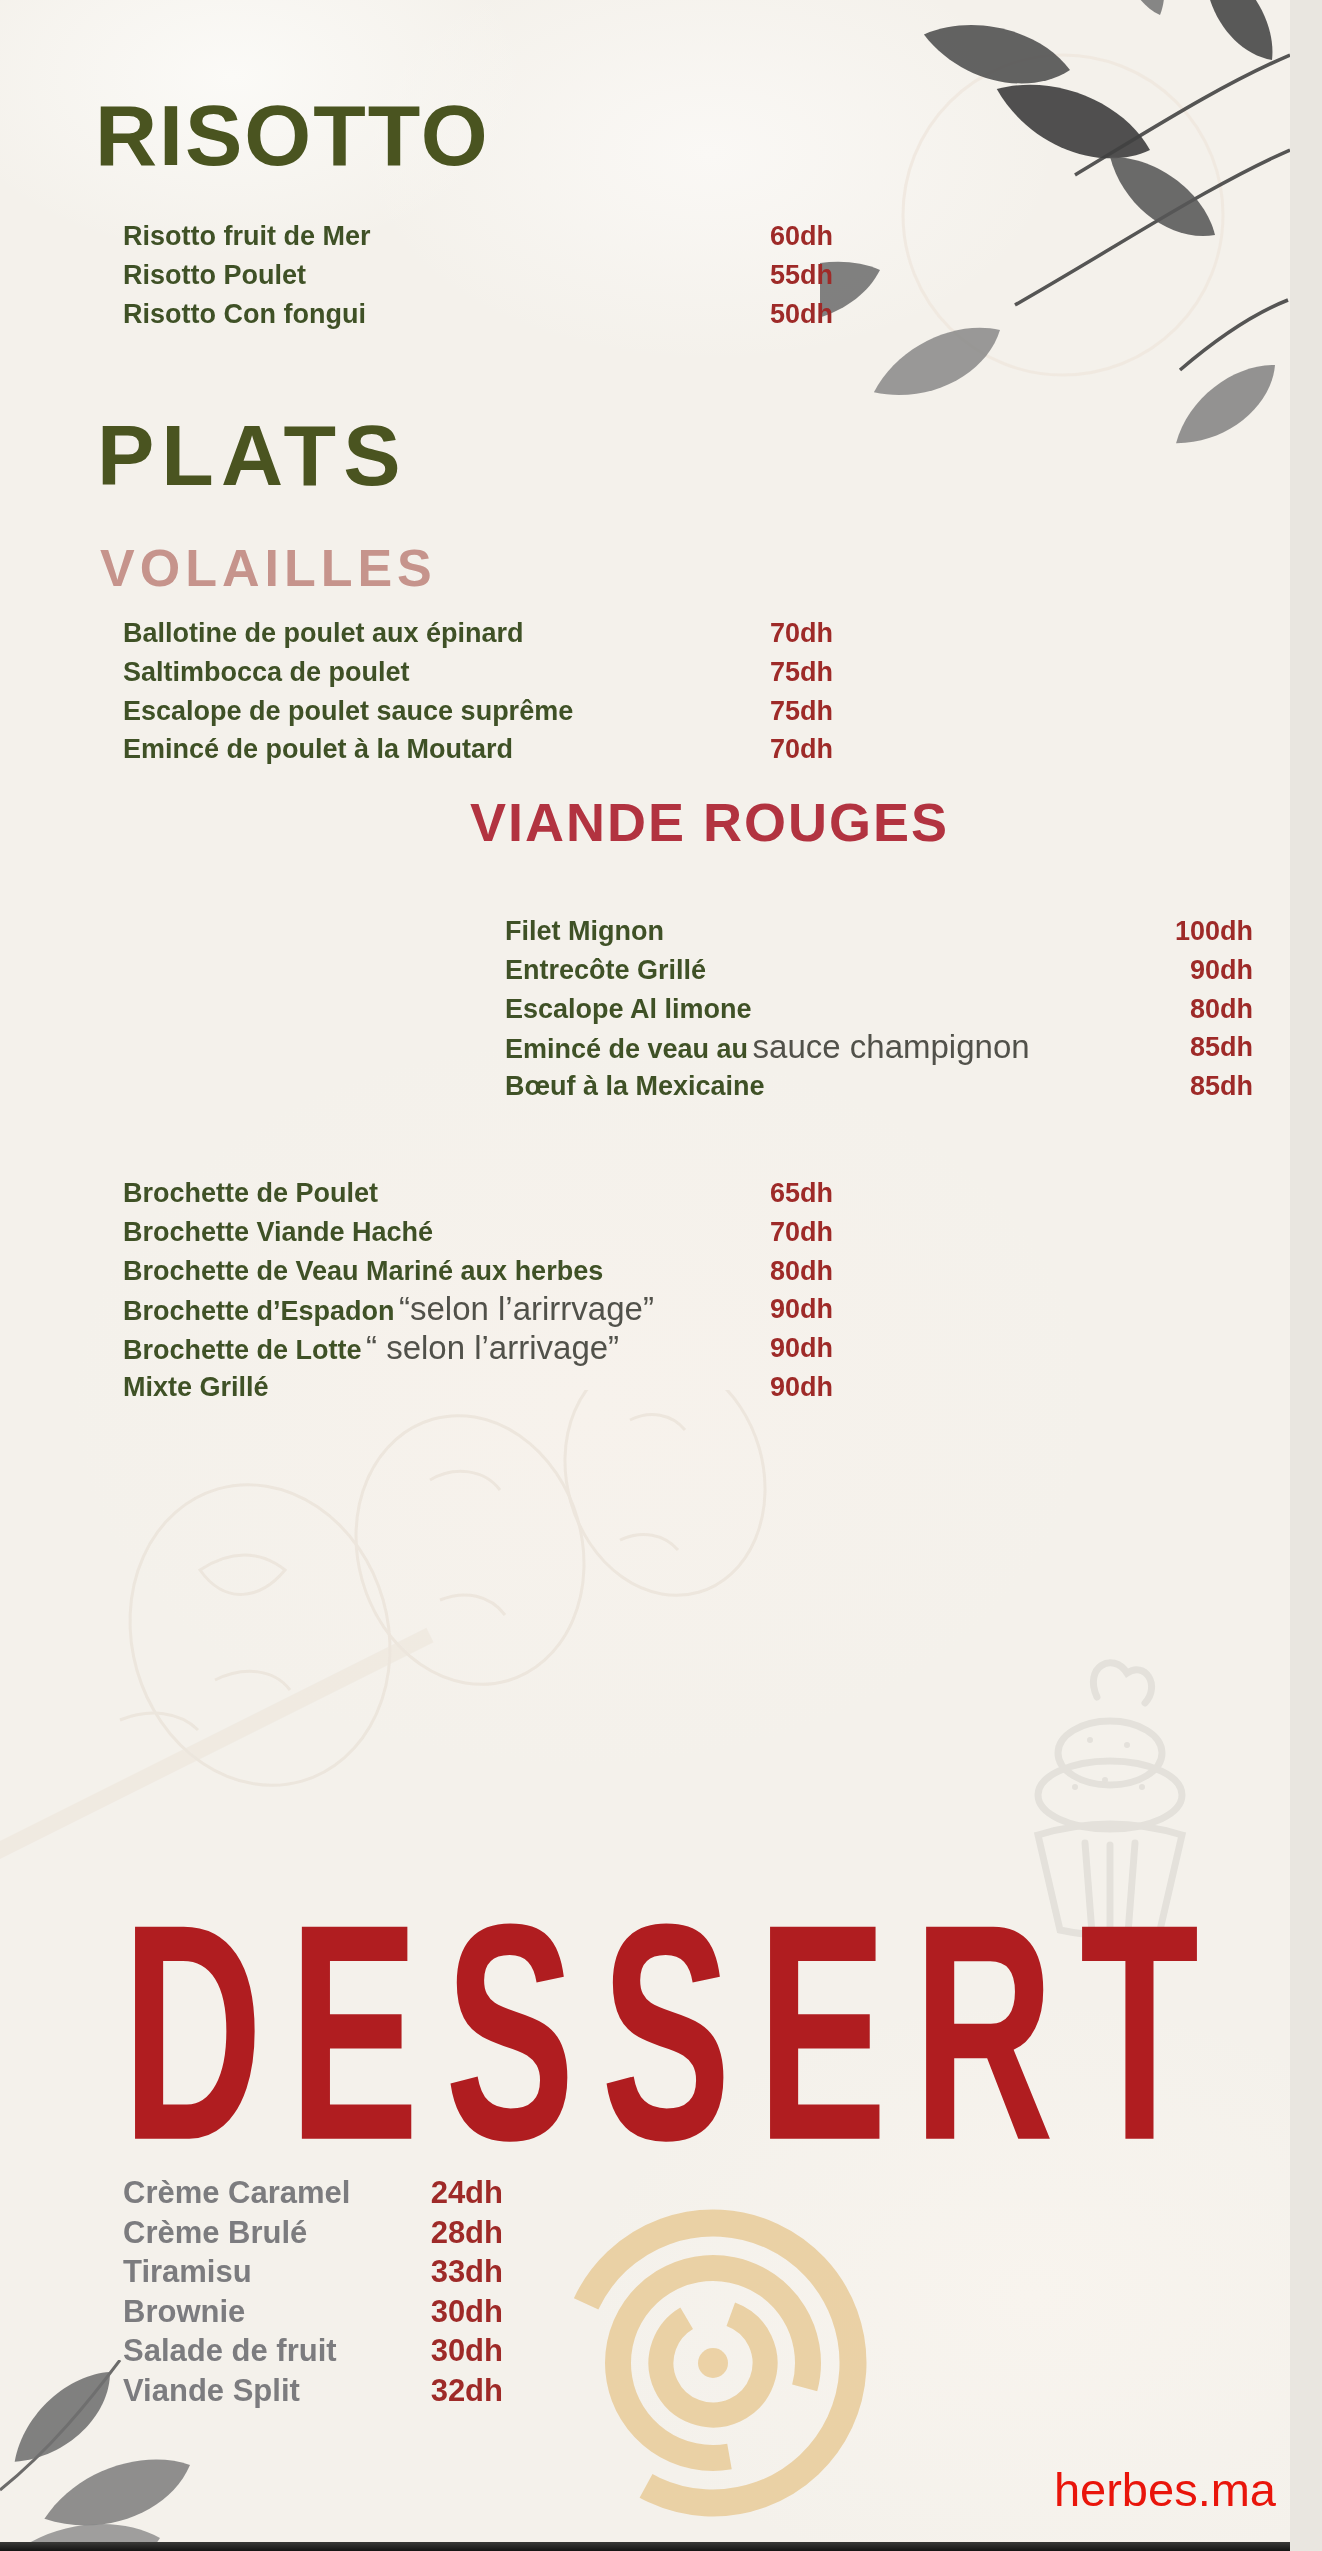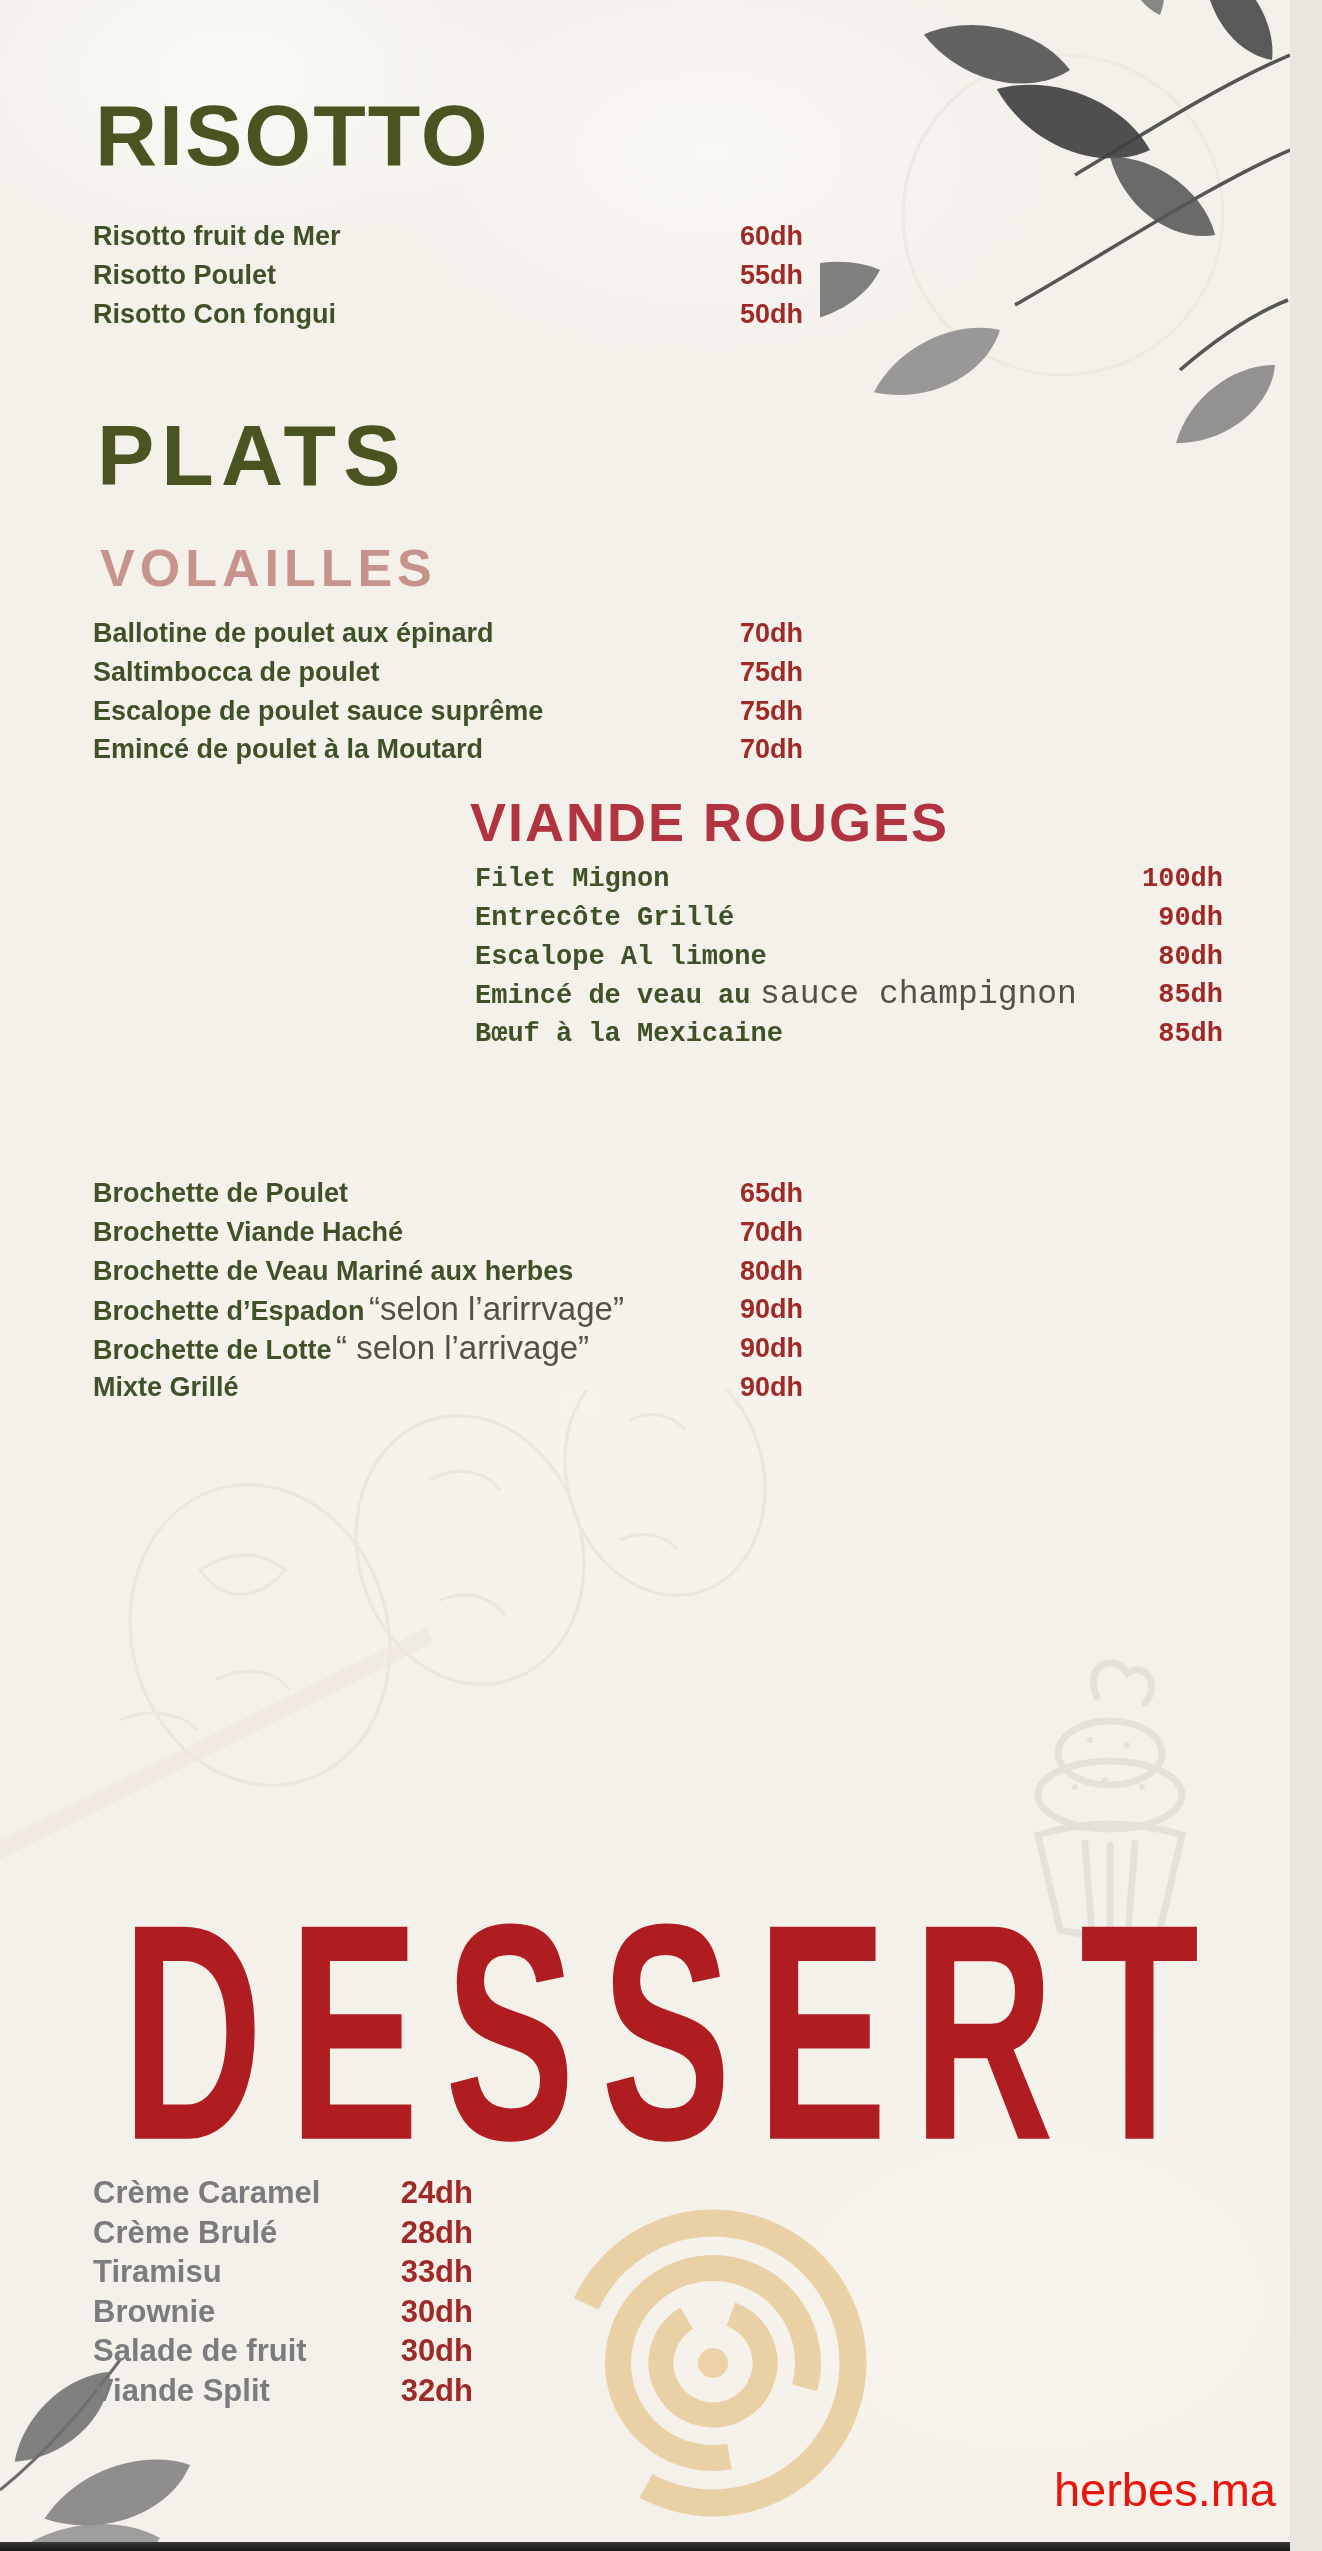--- a/index.html
+++ b/index.html
@@ -18,24 +18,24 @@
   .title-xl{font-size:86px;font-weight:bold;color:#4a5420;}
   .title-risotto{left:95px;top:92px;letter-spacing:2px;}
   .title-plats{left:97px;top:412px;letter-spacing:7px;}
   .title-volailles{left:100px;top:542px;font-size:52px;font-weight:bold;color:#c6948c;letter-spacing:5px;}
   .title-viande{left:470px;top:795px;font-size:54px;font-weight:bold;color:#b23340;letter-spacing:2px;}
   .title-brochettes{left:98px;top:1095px;font-size:53px;font-weight:bold;color:#a2604c;letter-spacing:2px;}
   .title-dessert{
     left:122px;top:1878px;font-size:195px;font-weight:bold;color:#b01d20;letter-spacing:26px;
     transform:scaleY(1.58);transform-origin:top left;
   }
-  .items{position:absolute;}
+  .items{position:absolute;margin-left:30px;}
   .items-risotto{left:93px;top:217px;width:710px;}
   .items-volailles{left:93px;top:614px;width:710px;}
-  .items-viande{left:475px;top:860px;width:748px;font-family:Liberation Mono, monospace;}
+  .items-viande{left:475px;top:912px;width:748px;}
   .items-brochettes{left:93px;top:1174px;width:710px;}
   .items-dessert{left:93px;top:2173px;width:380px;}
   .row{position:relative;height:38.8px;}
   .row .name{font-weight:bold;font-size:27px;color:#3f5126;line-height:38.8px;white-space:nowrap;}
   .row .note{font-weight:normal;font-size:33px;color:#51514a;}
   .row .price{position:absolute;right:0;top:0;font-weight:bold;font-size:27px;color:#9e2a28;line-height:38.8px;}
   .dessert-row{height:39.6px;}
   .dessert-row .name{font-size:31px;color:#7c7c7f;line-height:39.6px;}
   .dessert-row .price{font-size:31px;color:#9e2a28;line-height:39.6px;}
   .watermark{right:14px;top:2466px;font-size:47px;color:#e9150b;font-weight:normal;line-height:1;}

